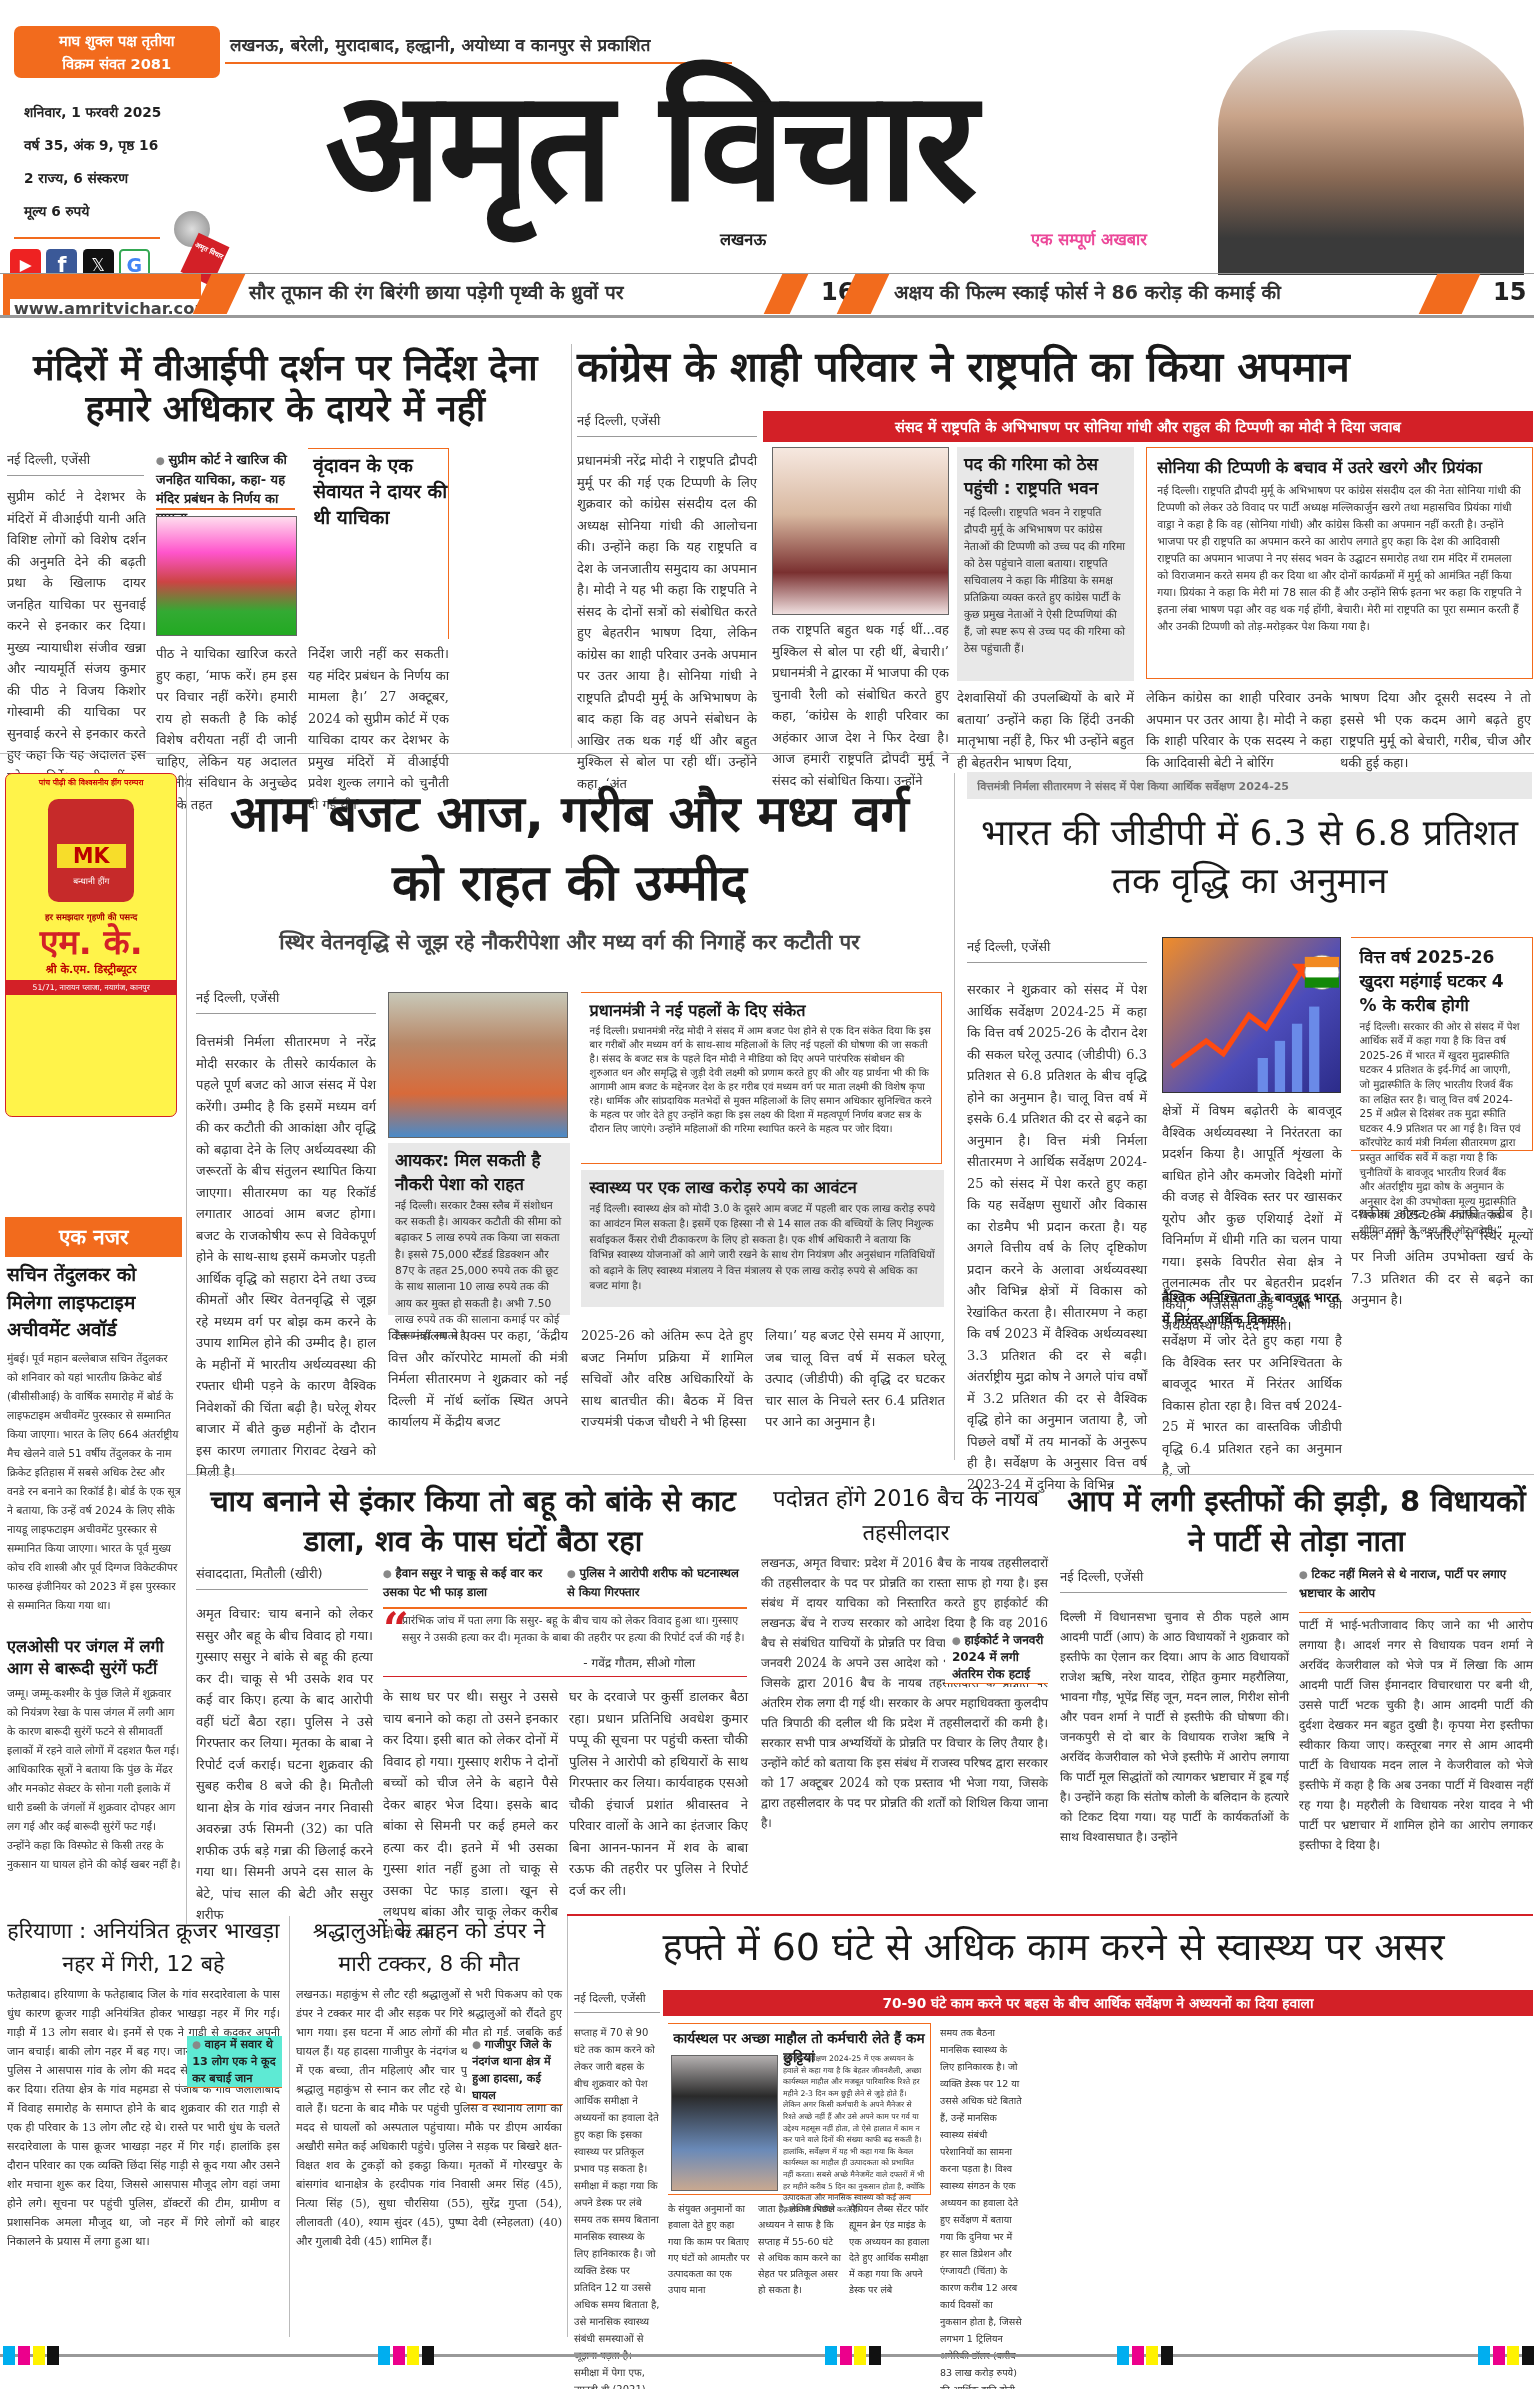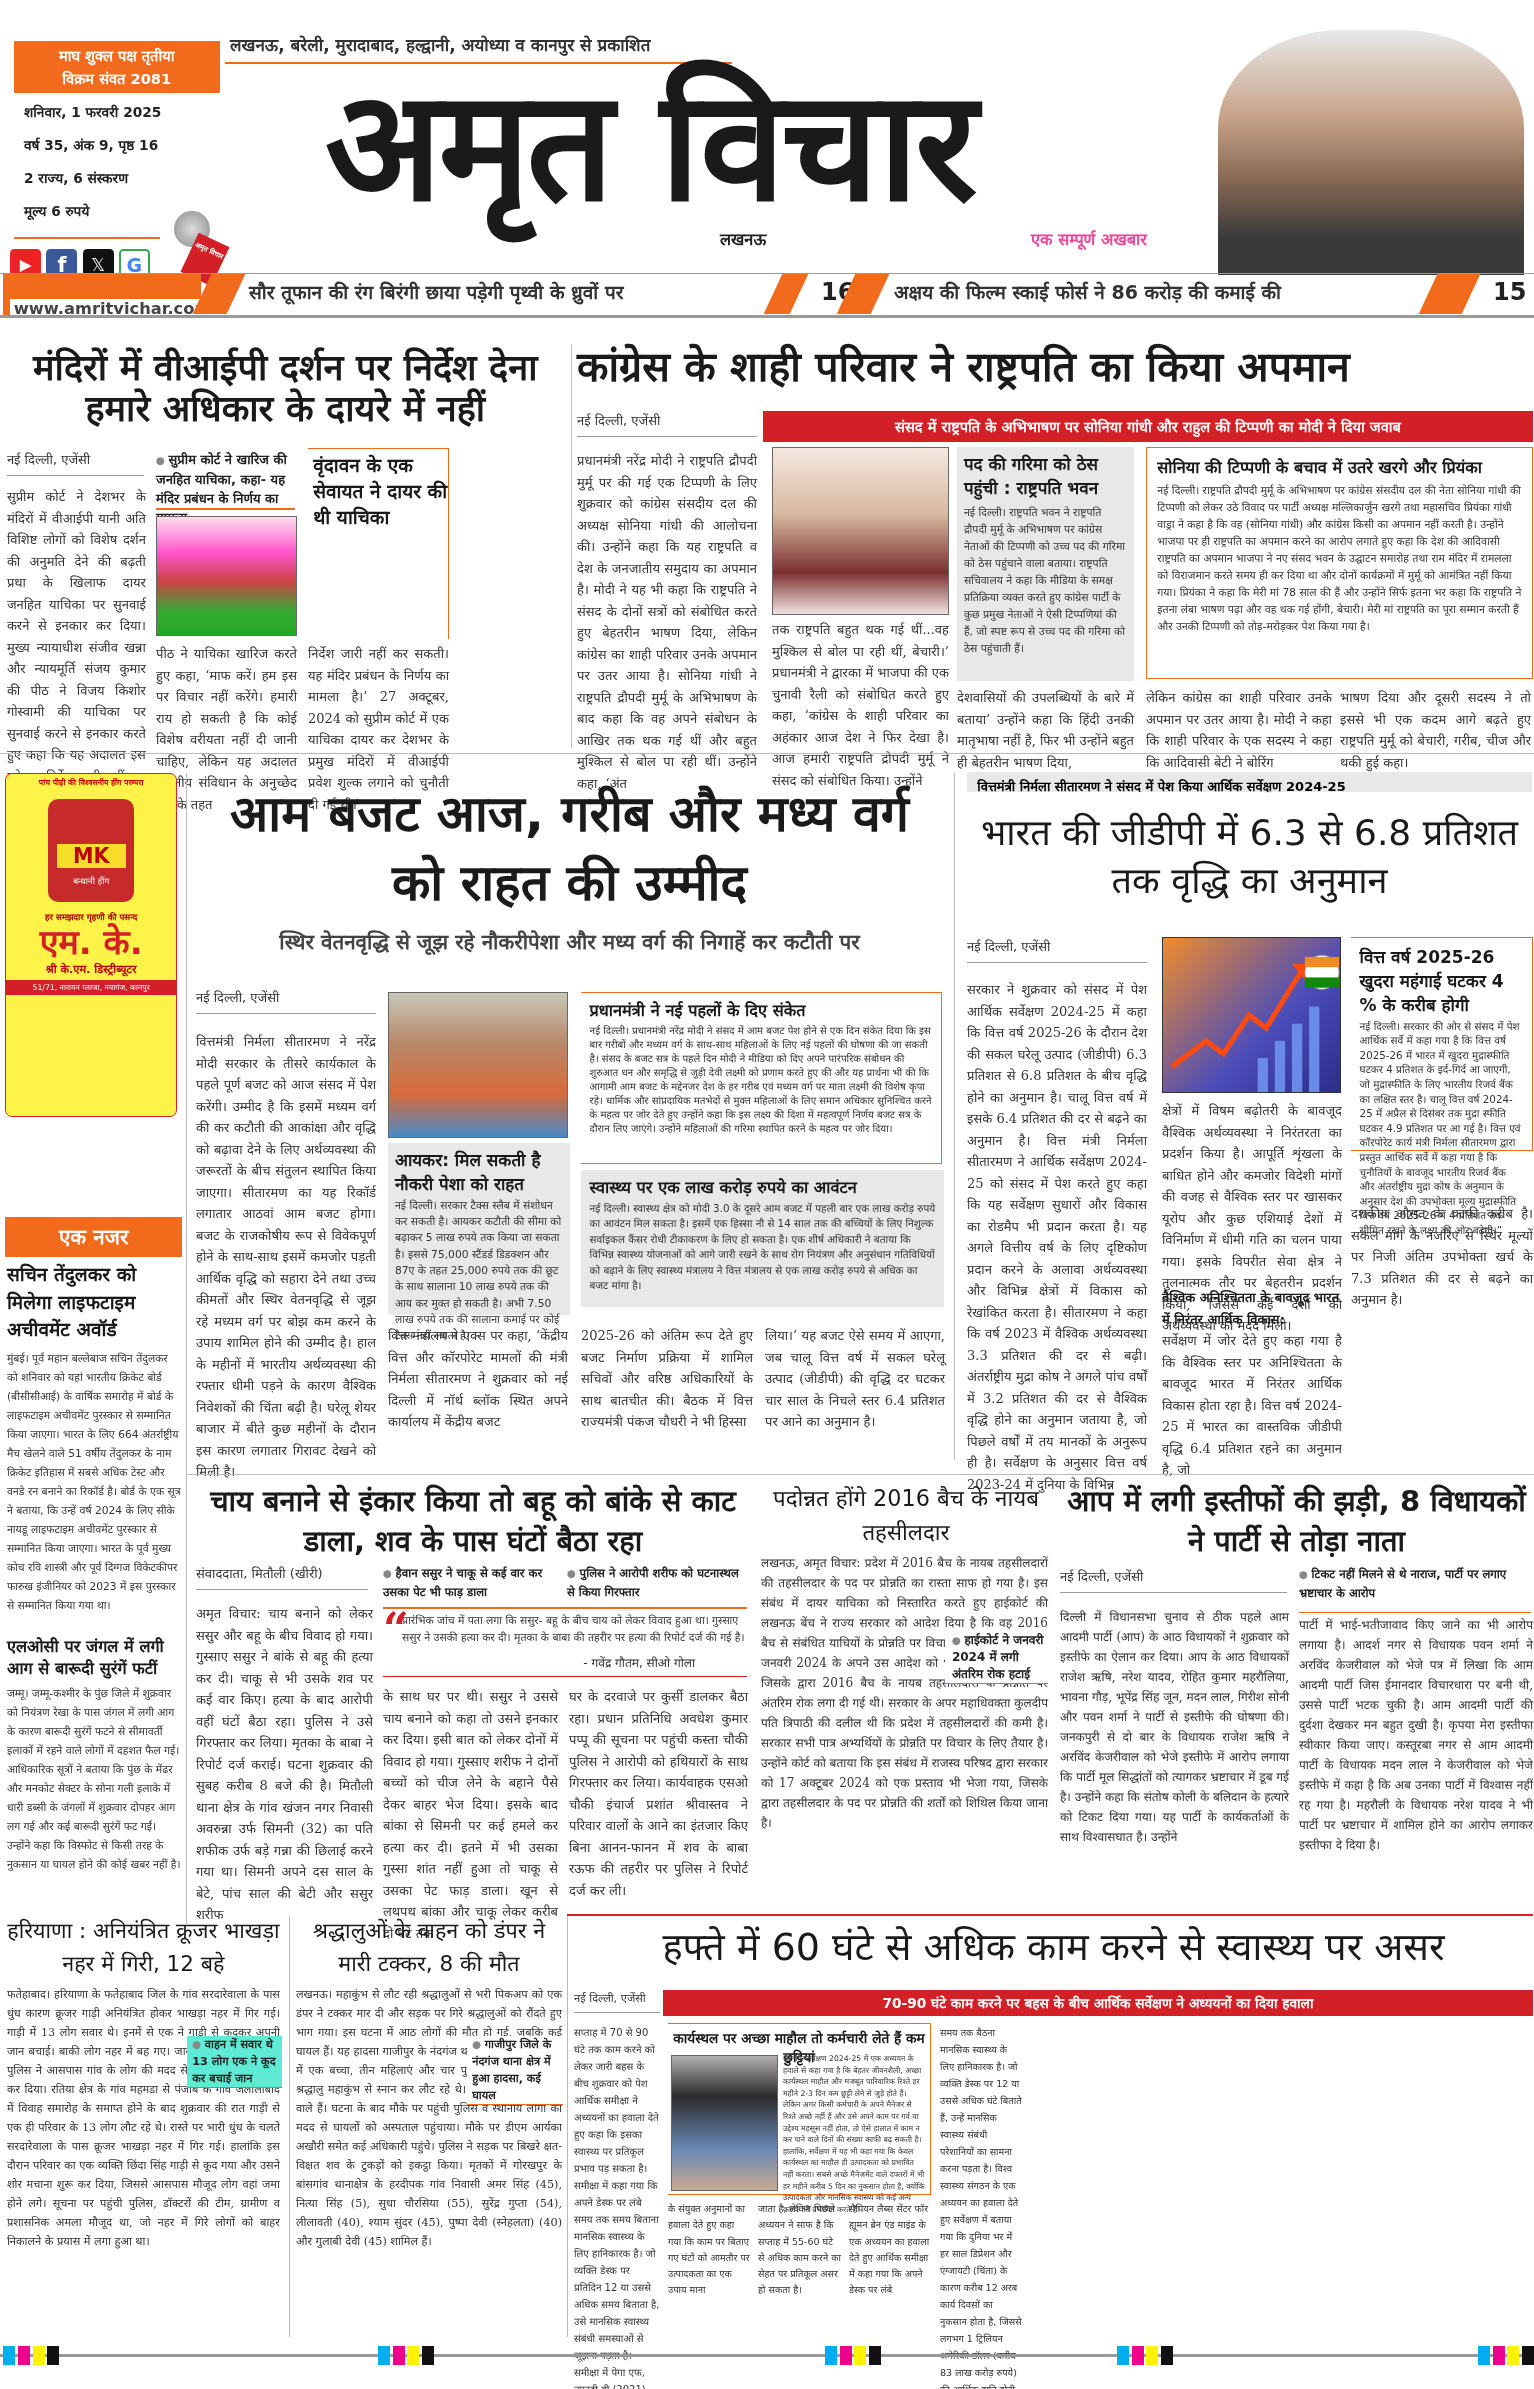--- a/index.html
+++ b/index.html
@@ -15,21 +15,21 @@
 .redbar{background:#d32027;color:#fff;font-weight:bold;text-align:center;font-family:"DejaVu Sans",sans-serif}
 .grey{background:#e8e8e8}
 .obox{border:1.7px solid #f26b1d}
 .photo{background:linear-gradient(135deg,#9a8b7c,#5d4c40);border:0.9px solid #666}
 .reg{position:absolute;display:flex;gap:2.6px}
 .reg span{display:inline-block;width:12px;height:19px}
 </style>
 </head>
 <body>
 
-<div class="abs" style="left:13.7px;top:41px;width:206px;height:52px;background:#f26b1d;border-radius:1px;color:#fff;text-align:center;font-weight:bold;font-size:14.6px;line-height:23px;padding-top:2.6px">
+<div class="abs" style="left:13.7px;top:26px;width:206px;height:52px;background:#f26b1d;border-radius:7px;color:#fff;text-align:center;font-weight:bold;font-size:14.6px;line-height:23px;padding-top:2.6px">
   <div>माघ शुक्ल पक्ष तृतीया</div>
   <div>विक्रम संवत 2081</div>
 </div>
 <div class="abs" style="left:230px;top:33px;font-size:17px;font-weight:bold;color:#333">लखनऊ, बरेली, मुरादाबाद, हल्द्वानी, अयोध्या व कानपुर से प्रकाशित</div>
 <div class="abs" style="left:225px;top:62px;width:507px;height:1.7px;background:#f26b1d"></div>
 
 <div class="abs" style="left:24px;top:96px;font-size:13.7px;font-weight:bold;line-height:33px;color:#222">
   <div>शनिवार, 1 फरवरी 2025</div>
   <div>वर्ष 35, अंक 9, पृष्ठ 16</div>
   <div>2 राज्य, 6 संस्करण</div>
@@ -137,21 +137,21 @@
 <div class="abs grey" style="left:581px;top:1170px;width:363px;height:137px;padding:6.9px 8.6px">
   <div class="hl" style="font-size:16.3px;line-height:22.3px">स्वास्थ्य पर एक लाख करोड़ रुपये का आवंटन</div>
   <div class="txts" style="font-size:10.3px;line-height:15.5px;margin-top:1.7px">नई दिल्ली। स्वास्थ्य क्षेत्र को मोदी 3.0 के दूसरे आम बजट में पहली बार एक लाख करोड़ रुपये का आवंटन मिल सकता है। इसमें एक हिस्सा नौ से 14 साल तक की बच्चियों के लिए निशुल्क सर्वाइकल कैंसर रोधी टीकाकरण के लिए हो सकता है। एक शीर्ष अधिकारी ने बताया कि विभिन्न स्वास्थ्य योजनाओं को आगे जारी रखने के साथ रोग नियंत्रण और अनुसंधान गतिविधियों को बढ़ाने के लिए स्वास्थ्य मंत्रालय ने वित्त मंत्रालय से एक लाख करोड़ रुपये से अधिक का बजट मांगा है।</div>
 </div>
 <div class="abs txt" style="left:388px;top:1325px;width:180px">वित्त मंत्रालय ने एक्स पर कहा, ‘केंद्रीय वित्त और कॉरपोरेट मामलों की मंत्री निर्मला सीतारमण ने शुक्रवार को नई दिल्ली में नॉर्थ ब्लॉक स्थित अपने कार्यालय में केंद्रीय बजट</div>
 <div class="abs txt" style="left:581px;top:1325px;width:172px">2025-26 को अंतिम रूप देते हुए बजट निर्माण प्रक्रिया में शामिल सचिवों और वरिष्ठ अधिकारियों के साथ बातचीत की। बैठक में वित्त राज्यमंत्री पंकज चौधरी ने भी हिस्सा</div>
 <div class="abs txt" style="left:765px;top:1325px;width:180px">लिया।’ यह बजट ऐसे समय में आएगा, जब चालू वित्त वर्ष में सकल घरेलू उत्पाद (जीडीपी) की वृद्धि दर घटकर चार साल के निचले स्तर 6.4 प्रतिशत पर आने का अनुमान है।</div>
 
 <div class="vline" style="left:954px;top:773px;height:687px"></div>
 
-<div class="abs grey" style="left:967px;top:772px;width:565px;height:20px;font-size:13px;font-weight:bold;line-height:29px;padding-left:10.3px;color:#000000">वित्तमंत्री निर्मला सीतारमण ने संसद में पेश किया आर्थिक सर्वेक्षण 2024-25</div>
+<div class="abs grey" style="left:967px;top:772px;width:565px;height:27px;font-size:11px;font-weight:bold;line-height:29px;padding-left:10.3px;color:#737373">वित्तमंत्री निर्मला सीतारमण ने संसद में पेश किया आर्थिक सर्वेक्षण 2024-25</div>
 <div class="abs hl" style="left:967px;top:809px;width:565px;font-size:36px;line-height:48px;text-align:center;font-weight:normal">भारत की जीडीपी में 6.3 से 6.8 प्रतिशत तक वृद्धि का अनुमान</div>
 <div class="abs dateline" style="left:967px;top:937px;width:180px">नई दिल्ली, एजेंसी</div>
 <div class="abs txt" style="left:967px;top:979px;width:180px">सरकार ने शुक्रवार को संसद में पेश आर्थिक सर्वेक्षण 2024-25 में कहा कि वित्त वर्ष 2025-26 के दौरान देश की सकल घरेलू उत्पाद (जीडीपी) 6.3 प्रतिशत से 6.8 प्रतिशत के बीच वृद्धि होने का अनुमान है। चालू वित्त वर्ष में इसके 6.4 प्रतिशत की दर से बढ़ने का अनुमान है। वित्त मंत्री निर्मला सीतारमण ने आर्थिक सर्वेक्षण 2024-25 को संसद में पेश करते हुए कहा कि यह सर्वेक्षण सुधारों और विकास का रोडमैप भी प्रदान करता है। यह अगले वित्तीय वर्ष के लिए दृष्टिकोण प्रदान करने के अलावा अर्थव्यवस्था और विभिन्न क्षेत्रों में विकास को रेखांकित करता है। सीतारमण ने कहा कि वर्ष 2023 में वैश्विक अर्थव्यवस्था 3.3 प्रतिशत की दर से बढ़ी। अंतर्राष्ट्रीय मुद्रा कोष ने अगले पांच वर्षों में 3.2 प्रतिशत की दर से वैश्विक वृद्धि होने का अनुमान जताया है, जो पिछले वर्षों में तय मानकों के अनुरूप ही है। सर्वेक्षण के अनुसार वित्त वर्ष 2023-24 में दुनिया के विभिन्न</div>
 <div class="abs" style="left:1162px;top:937px;width:179px;height:156px;background:linear-gradient(135deg,#f08c2a 0%,#4c4cba 60%,#2c2c8a 100%);border:0.9px solid #333;overflow:hidden">
   <svg width="179" height="156" viewBox="0 0 208 182">
     <polyline points="10,150 50,120 70,135 100,90 120,105 160,40" stroke="#ff4a10" stroke-width="6" fill="none"></polyline>
     <polygon points="150,30 175,30 170,55" fill="#ff4a10"></polygon>
     <rect x="110" y="140" width="12" height="40" fill="#6a8ae8"></rect>
     <rect x="130" y="120" width="12" height="60" fill="#6a8ae8"></rect>
     <rect x="150" y="100" width="12" height="80" fill="#6a8ae8"></rect>

